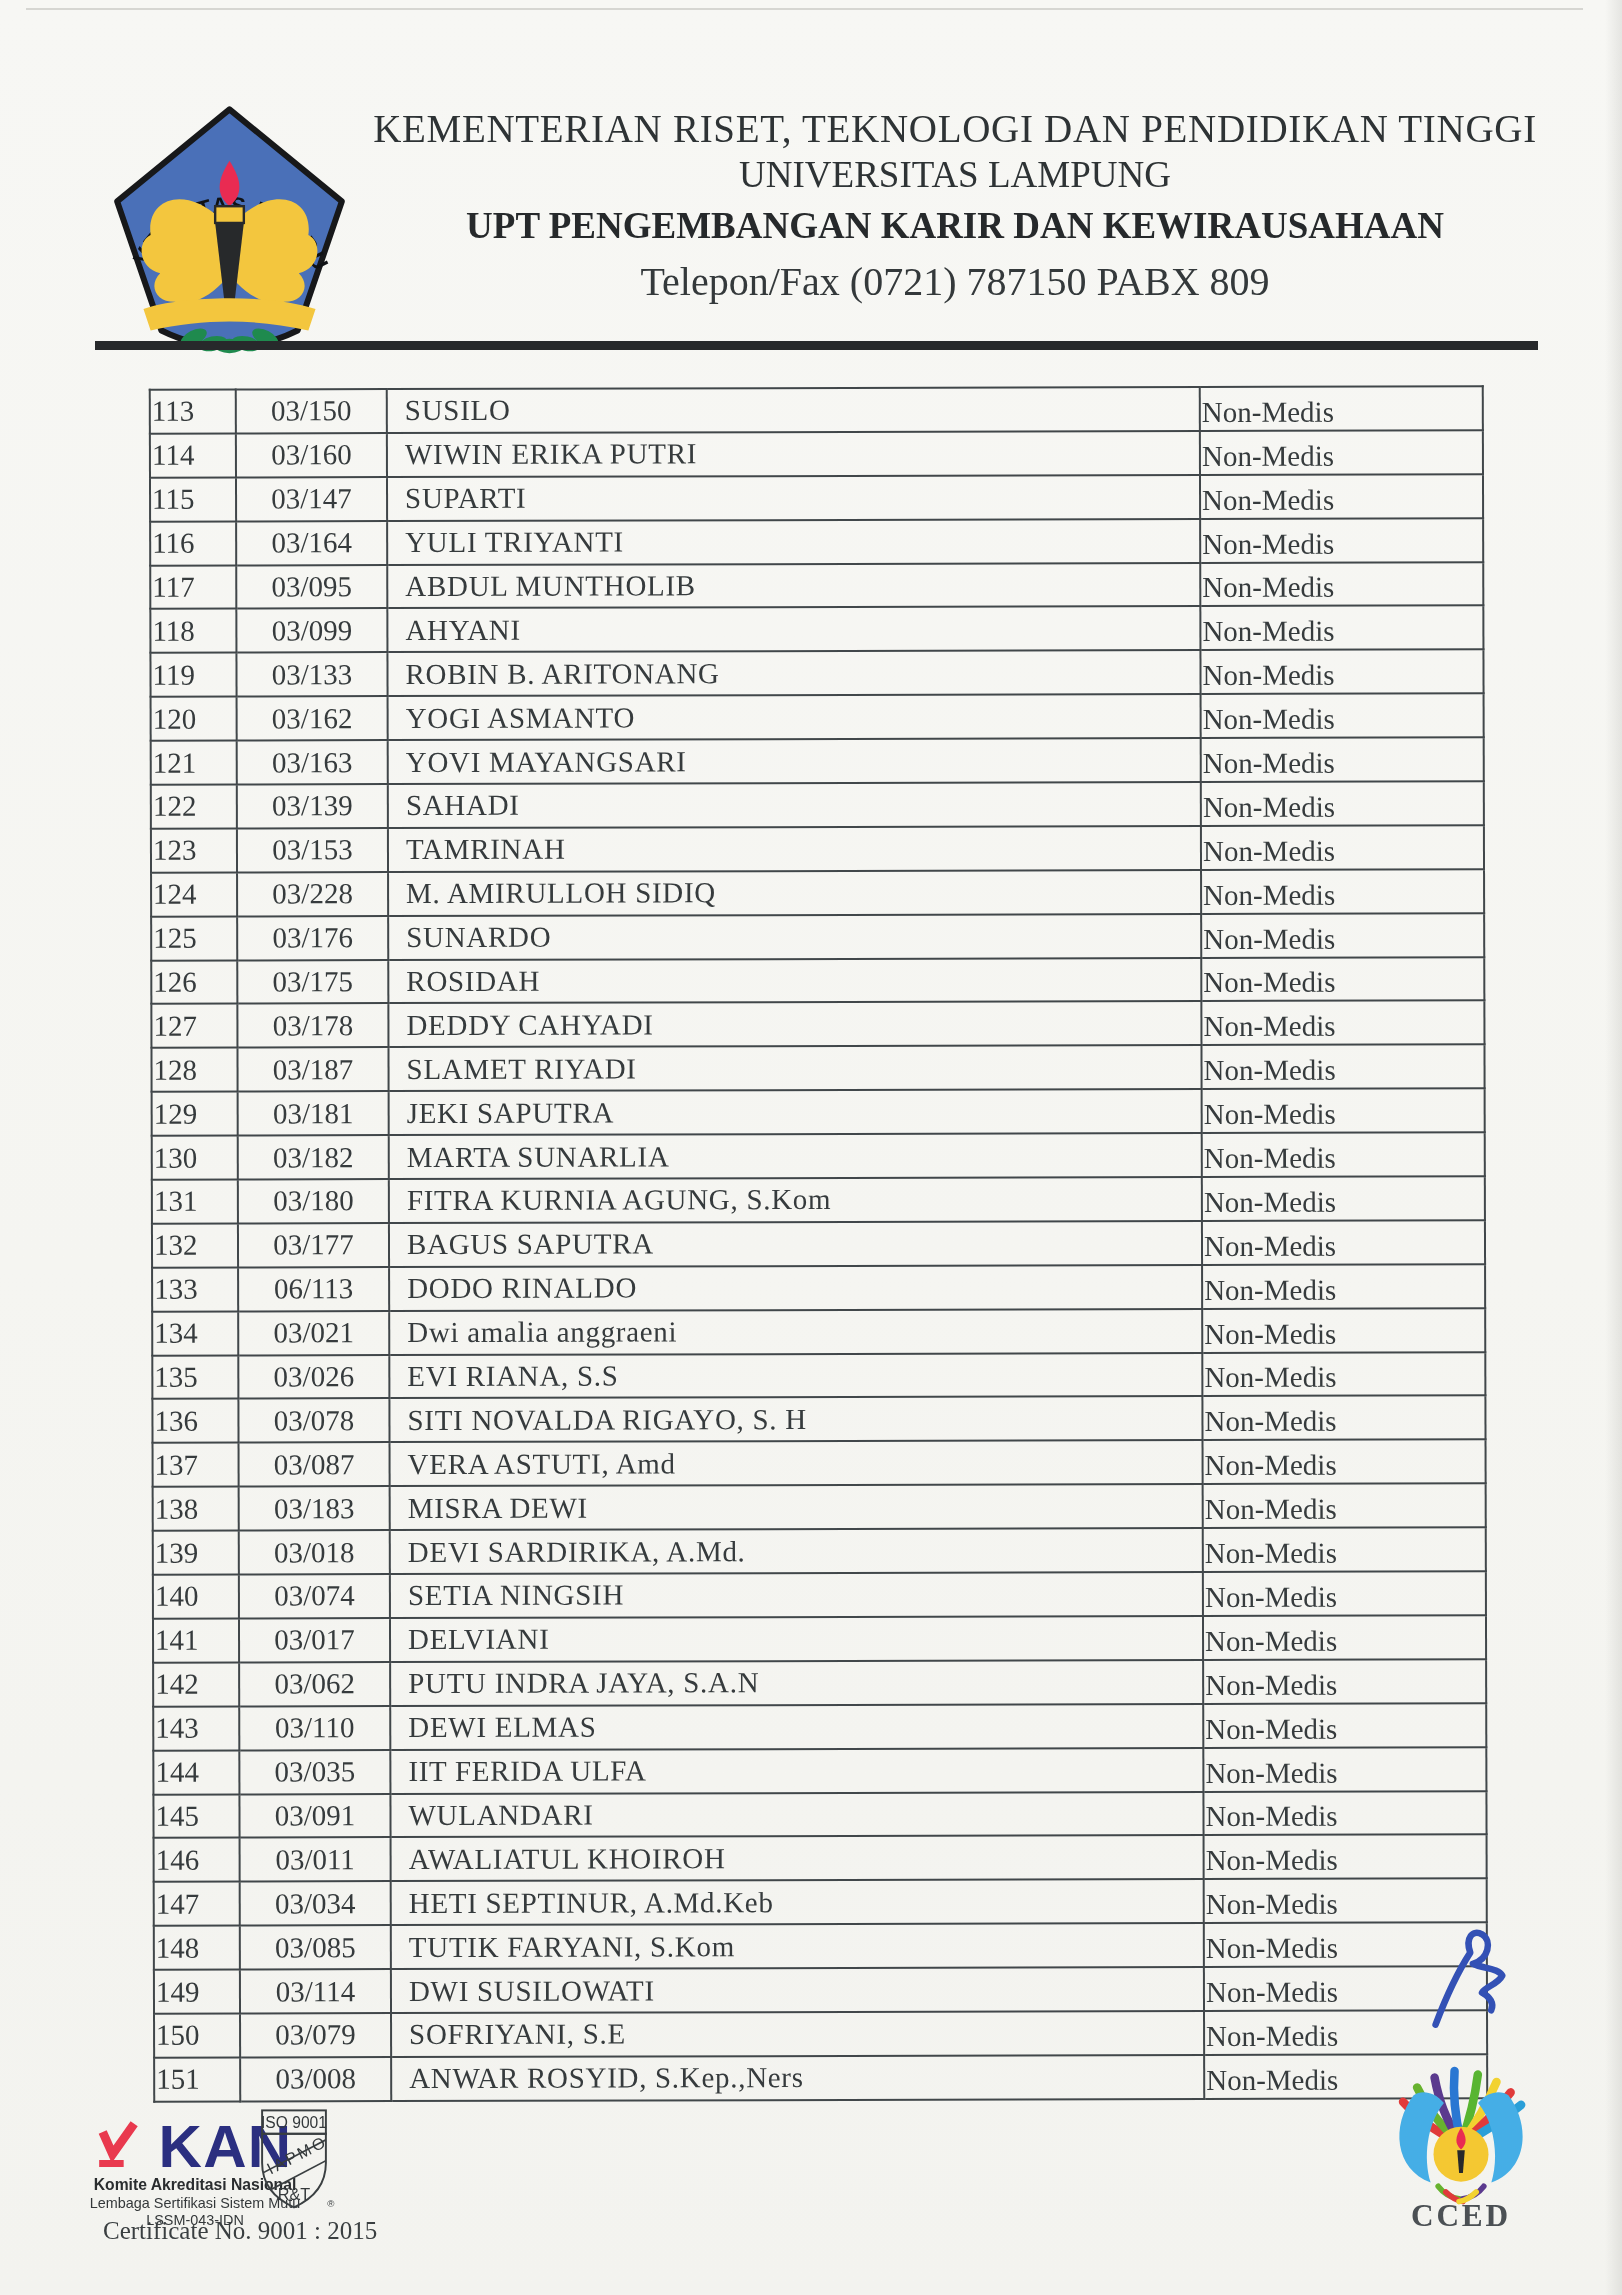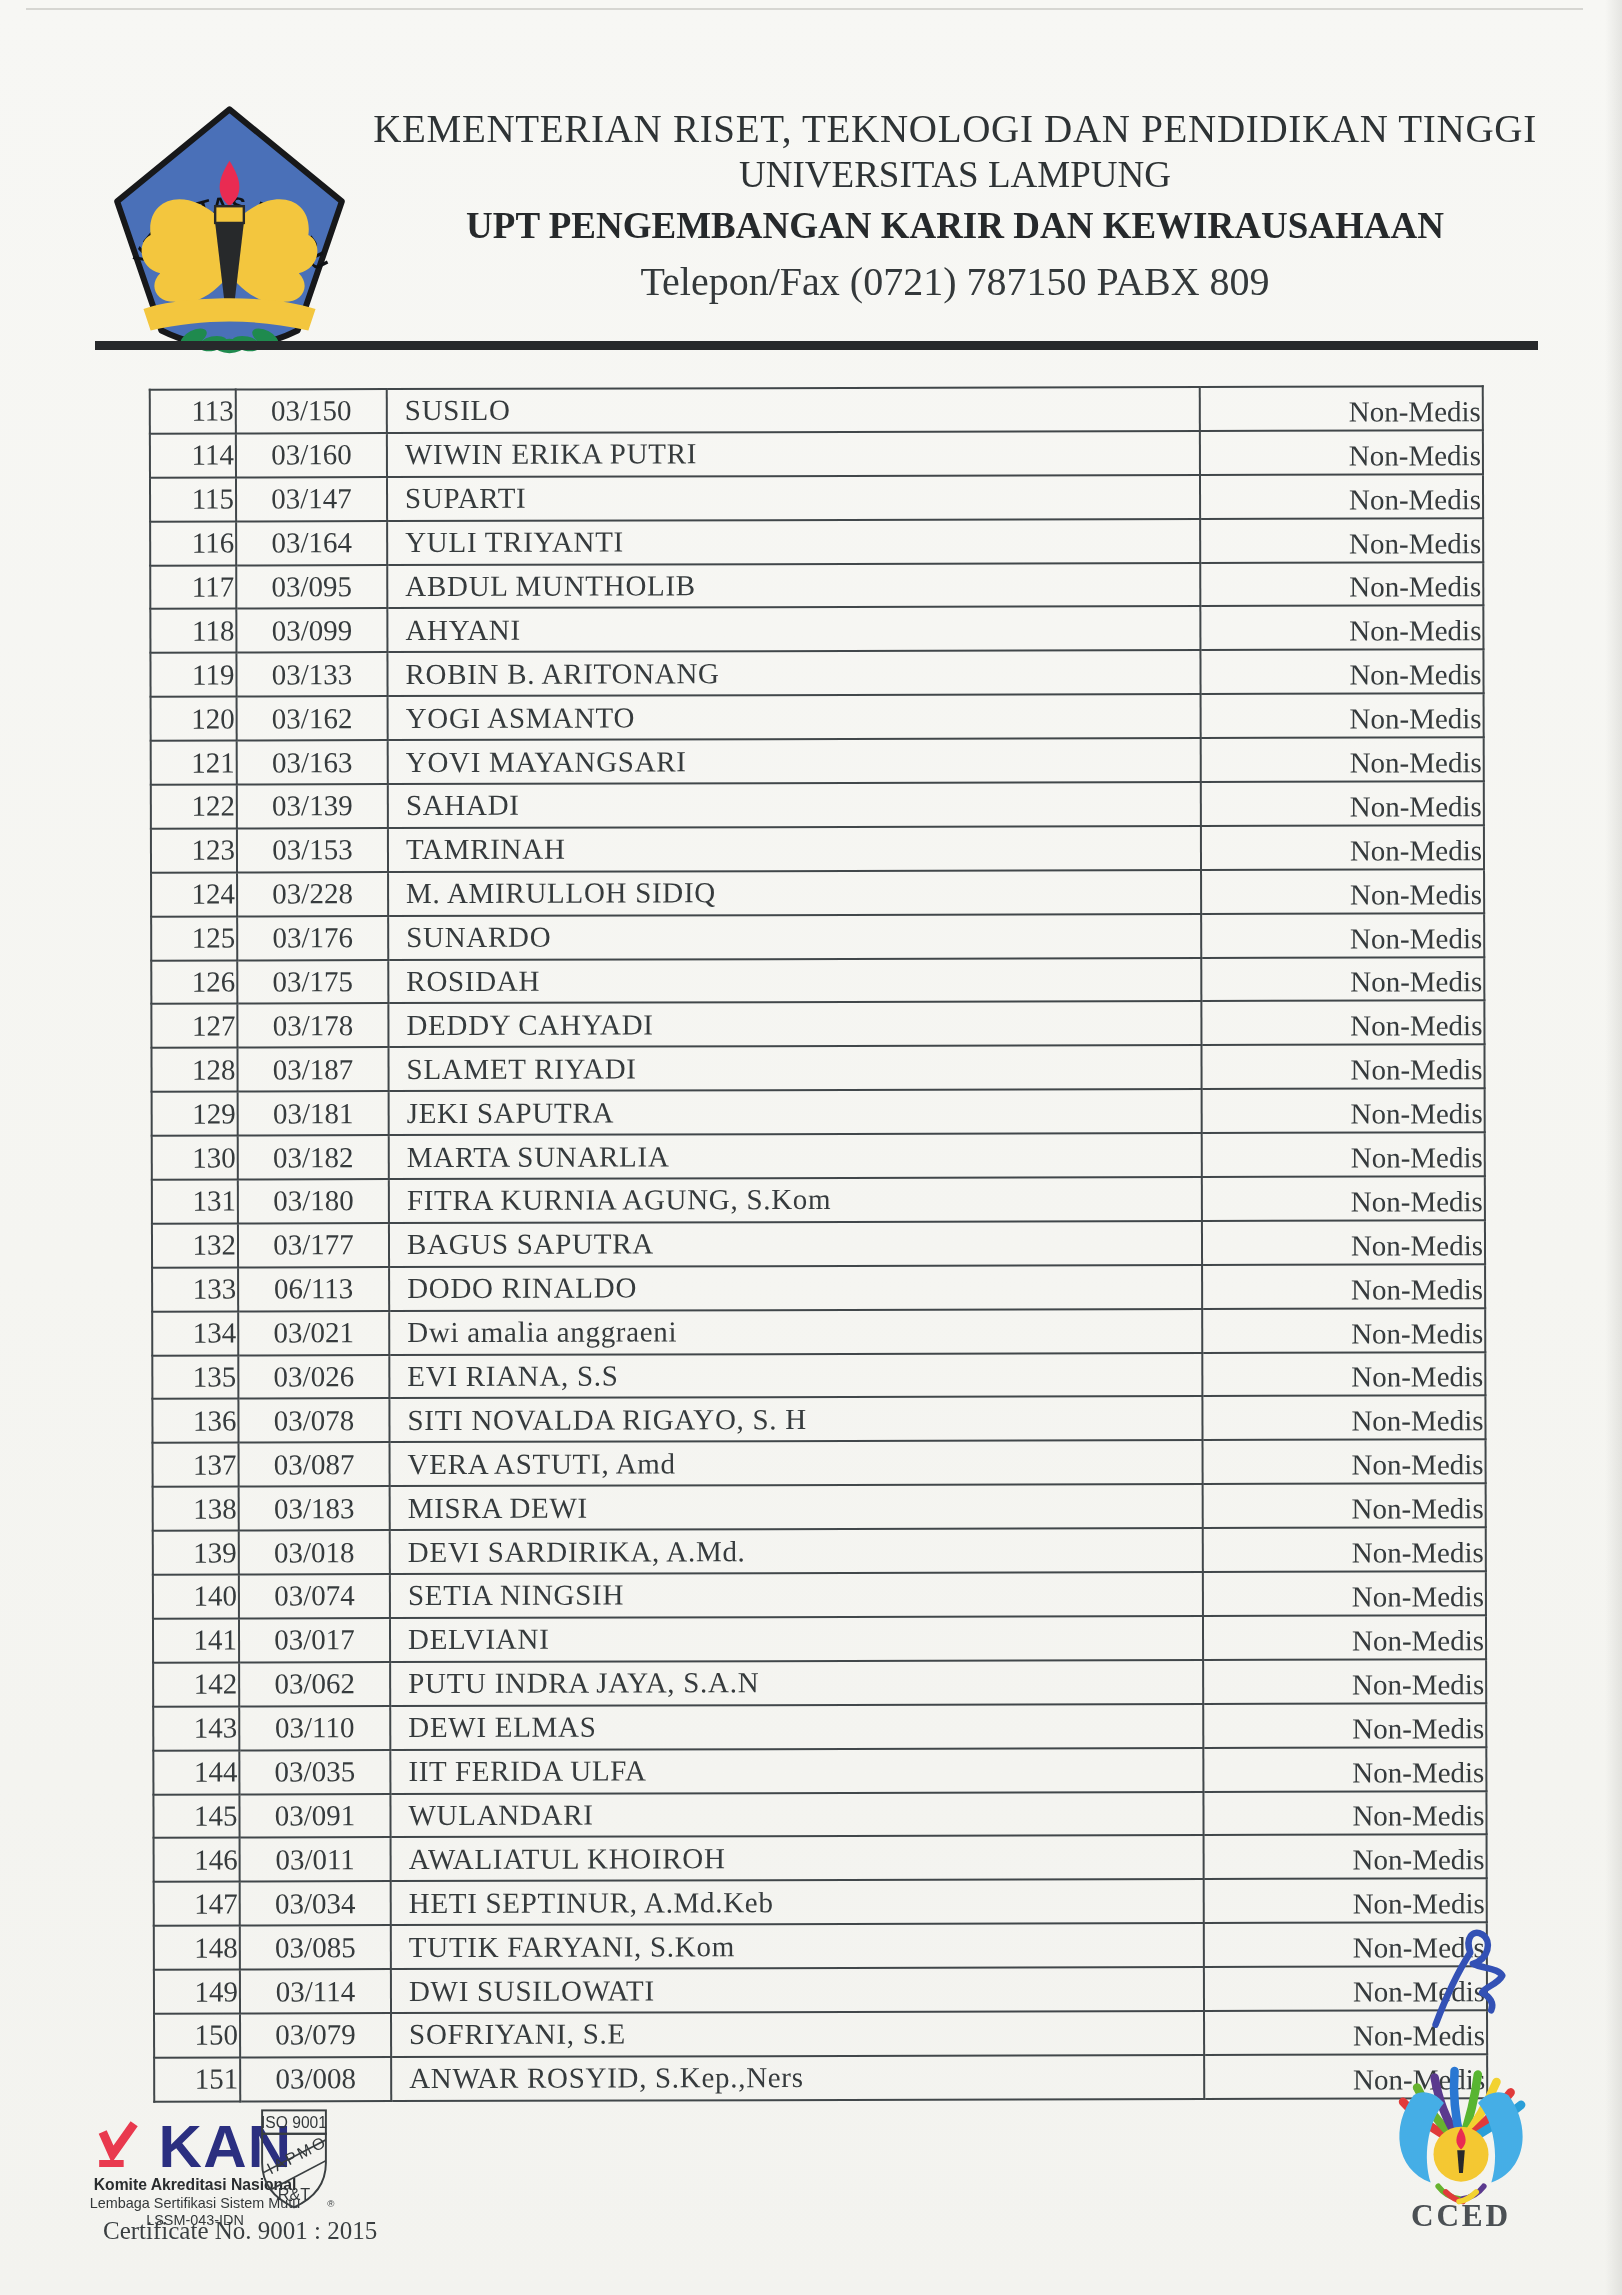--- a/index.html
+++ b/index.html
@@ -19,24 +19,24 @@
   .h-addr{font-size:30px;margin-top:10.5px;}
   .h-phone{font-size:40px;margin-top:11px;}
   .rule{position:absolute;left:95px;top:341px;width:1443px;height:9.2px;background:#27292b;}
 
   
   .roster{position:absolute;left:151px;top:387px;width:1301px;border-collapse:collapse;
           transform:rotate(-0.15deg);table-layout:fixed;}
   .roster td{border:2px solid #41474a;border-top-width:2.6px;border-bottom-width:2.6px;
           font-size:29px;color:#363b3d;overflow:hidden;white-space:nowrap;}
   .roster tr{height:42px;}
-  .c-no{width:82px;text-align:right;margin-top:36px;}
+  .c-no{width:82px;text-align:left;margin-top:36px;}
   .c-code{width:147px;text-align:center;}
   .c-name{width:793px;padding-left:17px;letter-spacing:0.7px;}
-  .c-status{width:279px;text-align:right;padding-top:7.9px;}
+  .c-status{width:279px;text-align:left;padding-top:7.9px;}
 
   .signature{position:absolute;left:1412px;top:1916px;width:144px;height:144px;}
 
   
   .kan{position:absolute;left:77px;top:2120px;width:236px;text-align:center;}
   .kan-row{display:flex;align-items:center;justify-content:center;gap:19px;}
   .kan-check{width:42px;height:52px;}
   .kan-word{font-family:"Liberation Sans",sans-serif;font-weight:bold;font-size:60px;
             line-height:.85;color:#2b2f80;letter-spacing:1.3px;}
   .kan-l1{font-family:"Liberation Sans",sans-serif;font-weight:bold;font-size:15.7px;color:#2a2d2f;margin-top:3.9px;}

